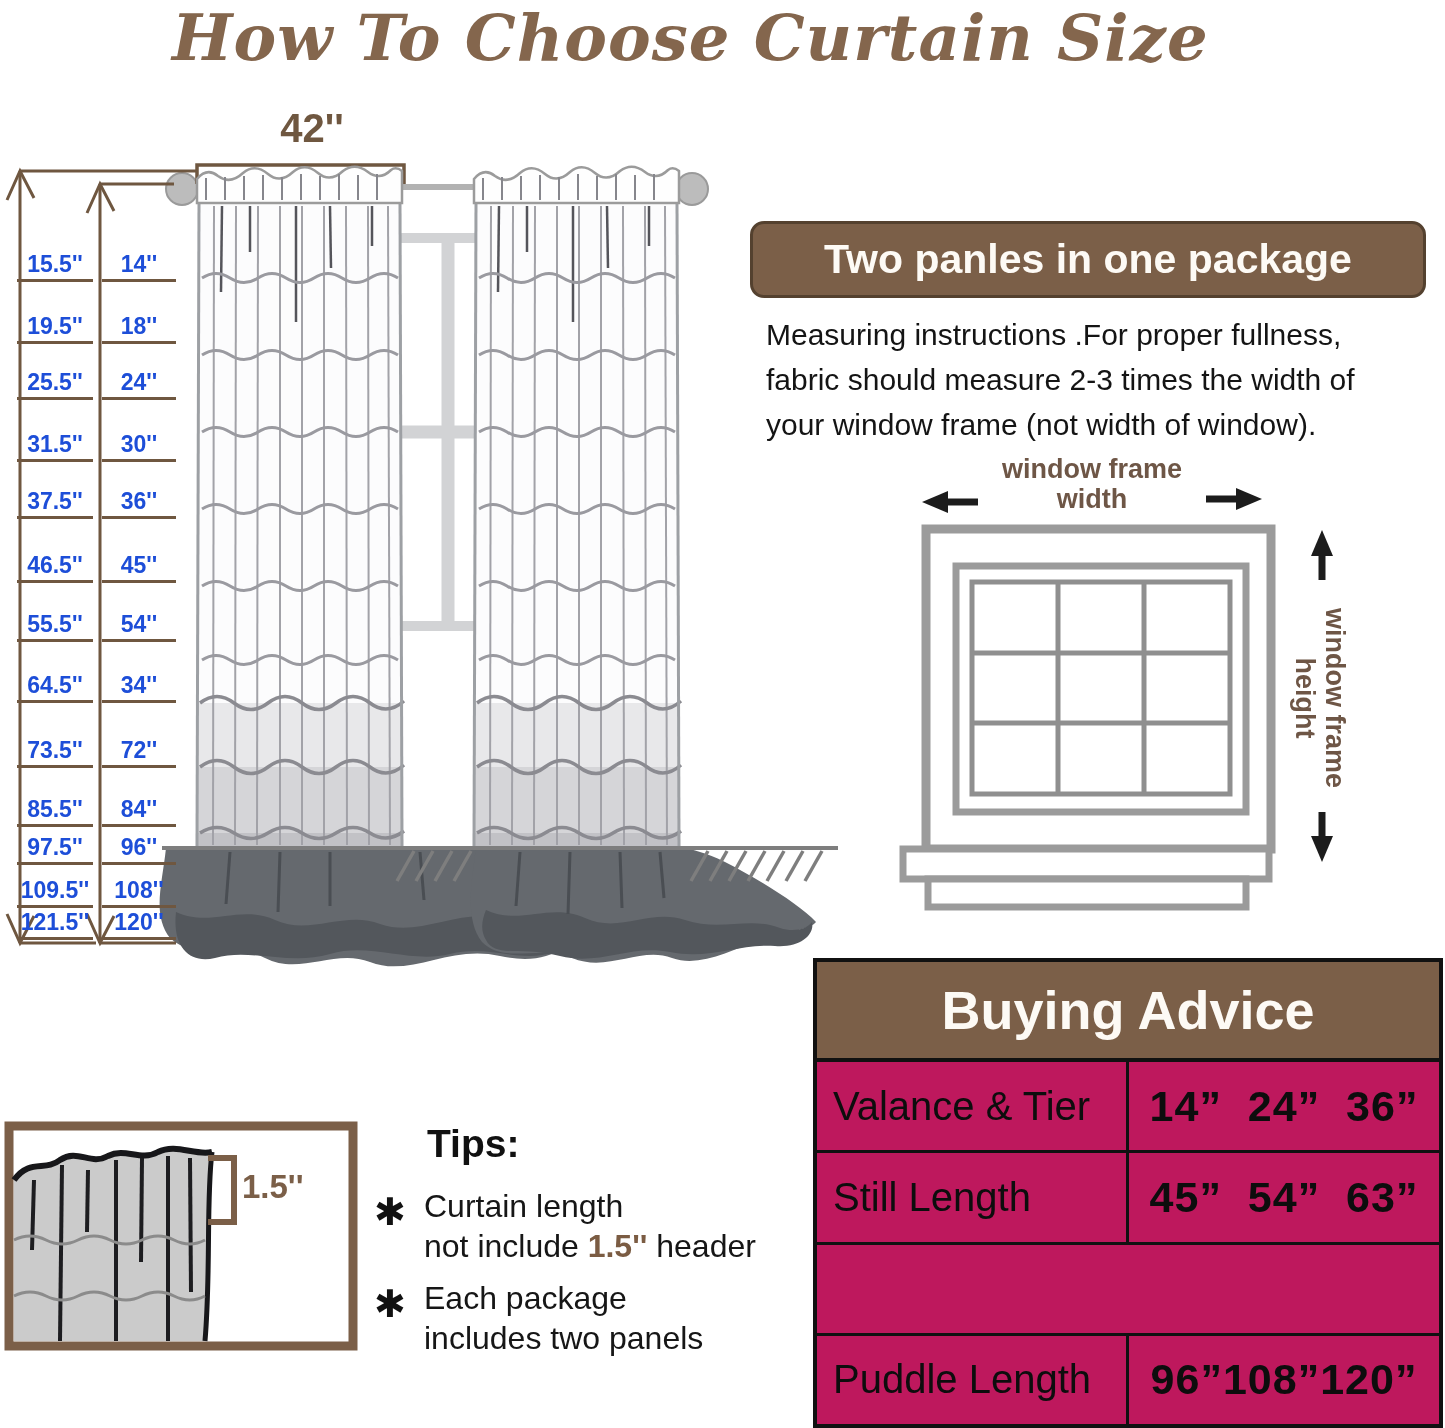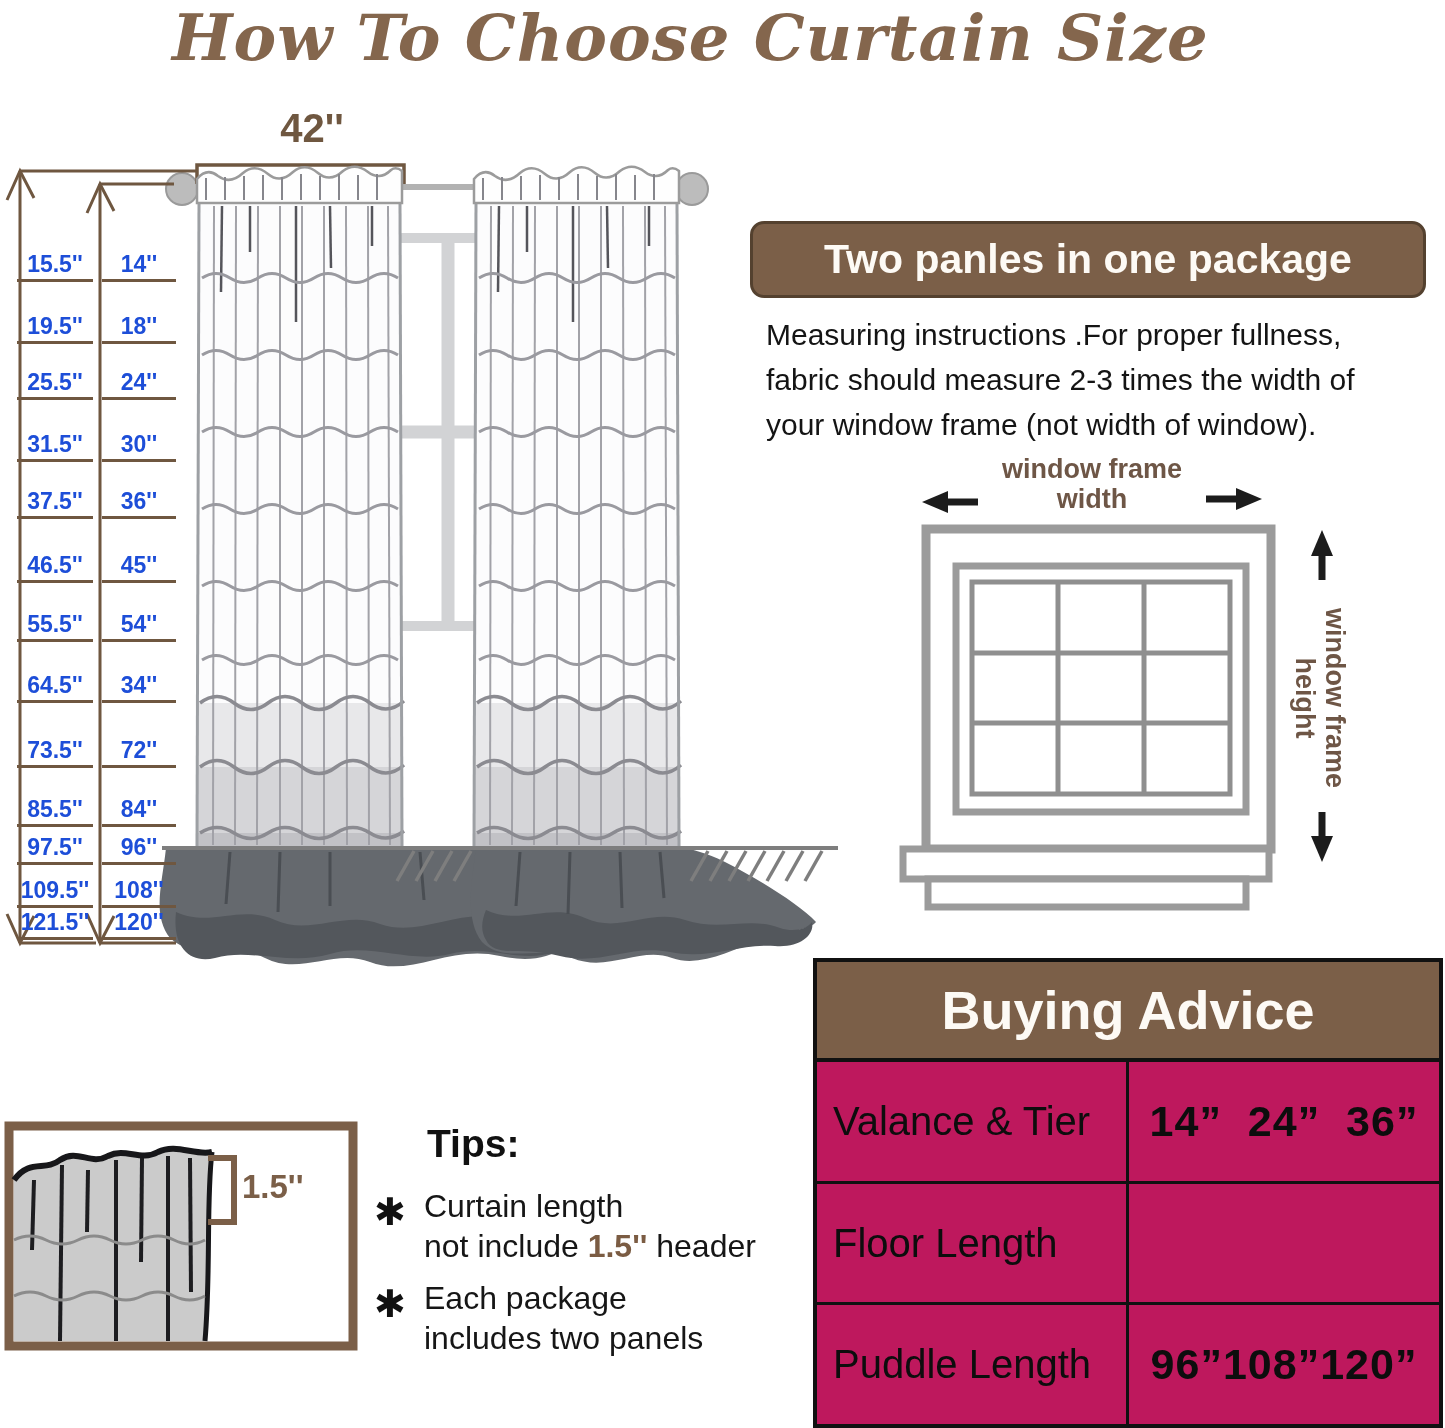--- a/index.html
+++ b/index.html
@@ -317,21 +317,24 @@
   </div>
 
   <div id="ba-table" class="abs">
     <div id="ba-header">Buying Advice</div>
     <div id="ba-rows">
         <div class="ba-row">
           <div class="ba-label">Valance &amp; Tier</div>
           <div class="ba-values">14”  24”  36”</div>
         </div>
         <div class="ba-row">
-          <div class="ba-label">Floor Length</div>
+          <div class="ba-label">Still Length</div>
+          <div class="ba-values">45”  54”  63”</div>
+        </div>
+        <div class="ba-row">
         </div>
         <div class="ba-row">
           <div class="ba-label">Puddle Length</div>
           <div class="ba-values">96”108”120”</div>
         </div>
       </div>
   </div>
 
   <div id="sketch-label15" class="abs">1.5''</div>
 

